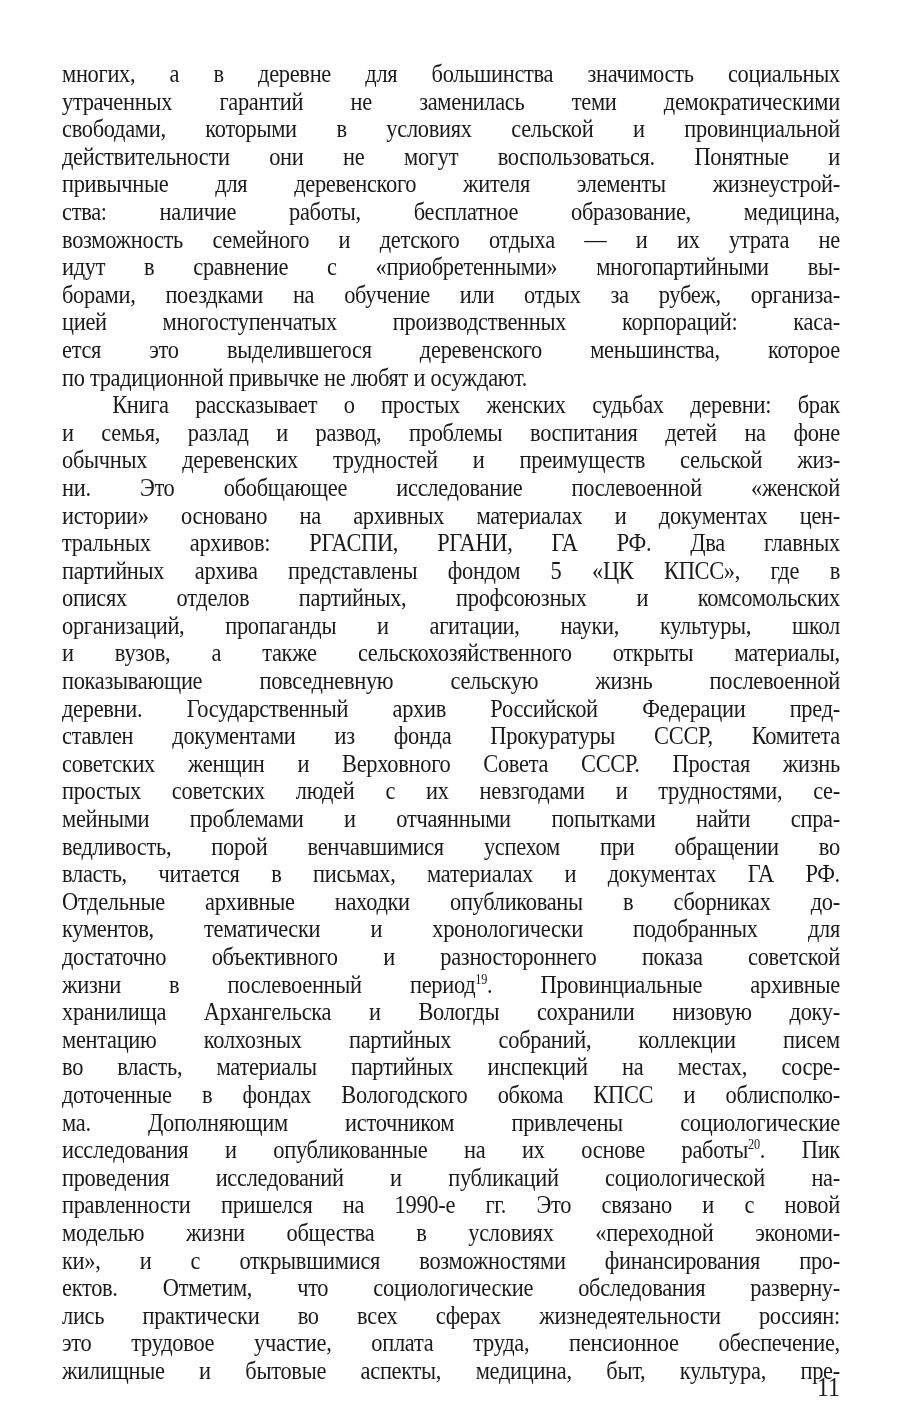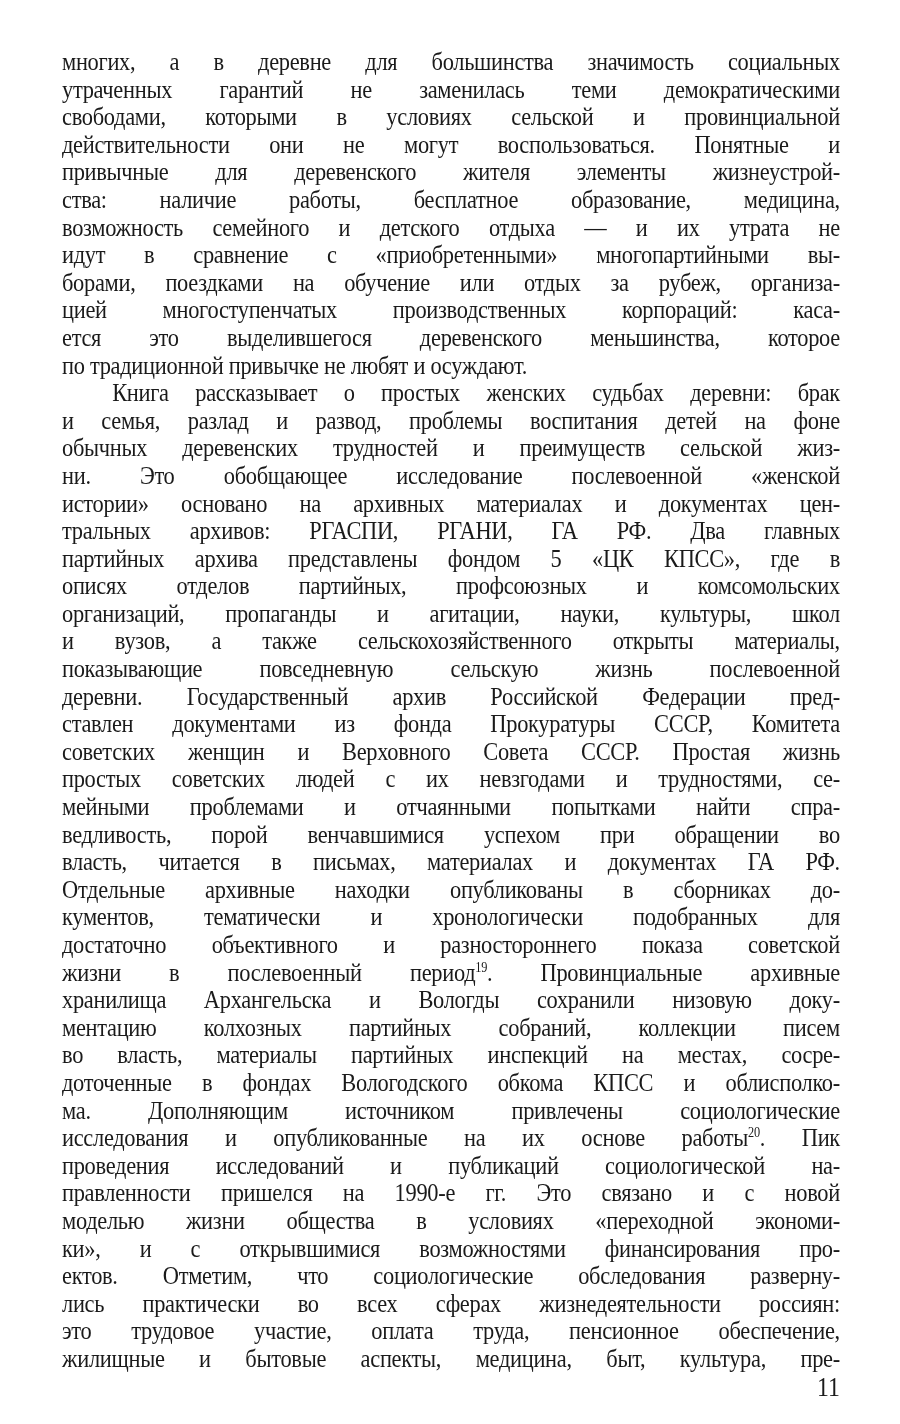--- a/index.html
+++ b/index.html
@@ -11,21 +11,21 @@
       width: 900px;
       height: 1424px;
       position: relative;
       overflow: hidden;
       color: #1a1a1a;
       font-family: "Liberation Serif", "DejaVu Serif", serif;
     }
     .page {
       position: absolute;
       left: 62px;
-      top: 48px;
+      top: 60px;
       width: 778px;
     }
     .line {
       display: block;
       height: 27.6px;
       line-height: 27.6px;
       font-size: 25.5px;
       white-space: nowrap;
       text-align: justify;
       text-align-last: justify;

